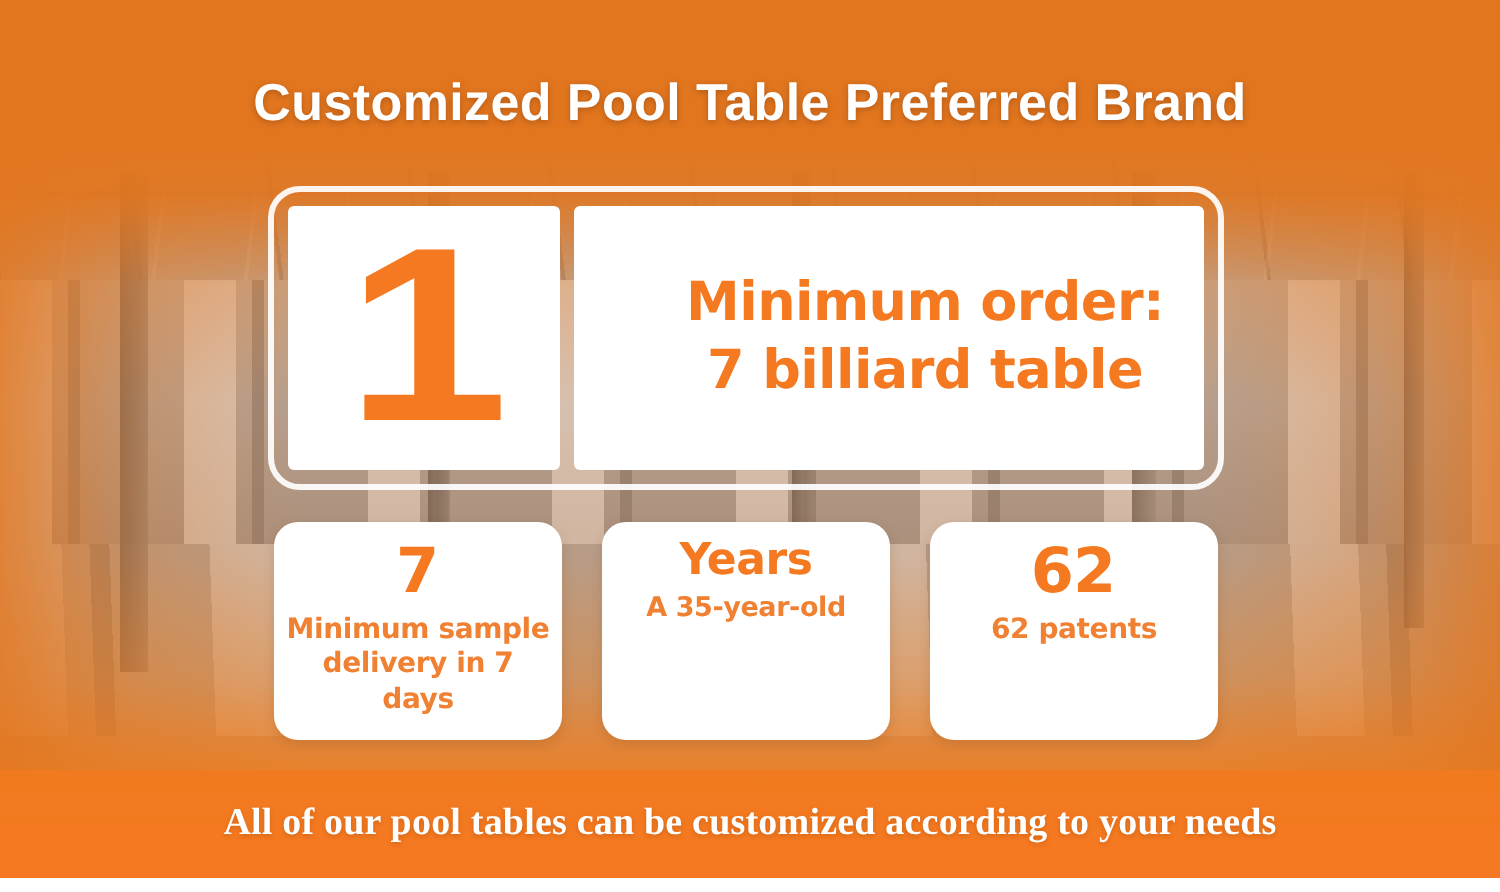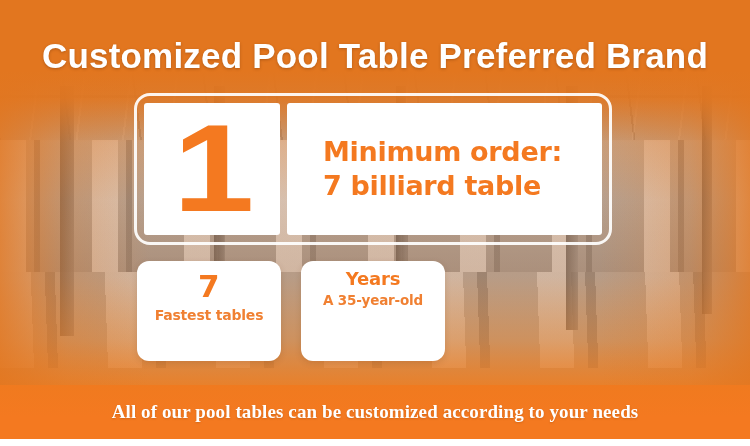--- a/index.html
+++ b/index.html
@@ -111,21 +111,21 @@
   }
 
   
   .headline {
     position: absolute;
     left: 0; right: 0;
     top: 36px;
     text-align: center;
     color: #ffffff;
     font-family: "Liberation Sans Narrow", "Liberation Sans", sans-serif;
-    font-size: 35px;
+    font-size: 26px;
     font-weight: bold;
     letter-spacing: 0.2px;
     text-shadow: 0 1px 3px rgba(120,55,10,0.45);
     white-space: nowrap;
   }
 
   
   .hero-frame {
     position: absolute;
     left: 134px;
@@ -161,20 +161,21 @@
   .hero-text-card {
     flex: 1;
     height: 100%;
     background: #ffffff;
     border-radius: 3px;
     display: flex;
     flex-direction: column;
     justify-content: center;
     padding-left: 36px;
     box-sizing: border-box;
+    align-items: center;
   }
   .hero-text-line {
     color: #f47920;
     font-family: "DejaVu Sans", sans-serif;
     font-size: 27px;
     font-weight: bold;
     line-height: 1.27;
     letter-spacing: -0.3px;
   }
 
@@ -212,21 +213,21 @@
     color: #f47920;
     font-family: "DejaVu Sans", sans-serif;
     font-size: 31px;
     font-weight: bold;
     letter-spacing: -0.5px;
     line-height: 1.05;
   }
   .stat-unit {
     color: #f47920;
     font-family: "DejaVu Sans", sans-serif;
-    font-size: 18px;
+    font-size: 22px;
     font-weight: bold;
     letter-spacing: -0.2px;
   }
   .stat-desc {
     margin-top: 4px;
     color: #f08032;
     font-family: "DejaVu Sans", sans-serif;
     font-size: 14px;
     font-weight: bold;
     line-height: 1.25;
@@ -294,33 +295,44 @@
   </div>
 
   <div class="stat-row">
 
     <div class="stat-card">
       <div class="stat-head">
         <span class="stat-value">7</span>
         <span class="stat-unit"></span>
       </div>
       <div class="stat-desc">
-        <div>Fastest tables</div>
+        <div>Minimum sample</div>
+        <div>delivery in 7 days</div>
       </div>
     </div>
 
     <div class="stat-card tall">
       <div class="stat-head">
         <span class="stat-unit">Years</span>
       </div>
       <div class="stat-desc small">
         <div>A 35-year-old</div>
       </div>
     </div>
 
+    <div class="stat-card">
+      <div class="stat-head">
+        <span class="stat-value">62</span>
+        <span class="stat-unit"></span>
+      </div>
+      <div class="stat-desc">
+        <div>62 patents</div>
+        <div></div>
+      </div>
+    </div>
 
   </div>
 
   <div class="bottom-banner">
     <span class="bottom-banner-text">All of our pool tables can be customized according to your needs</span>
   </div>
   <div class="bottom-strip"></div>
 
 </div>
 

